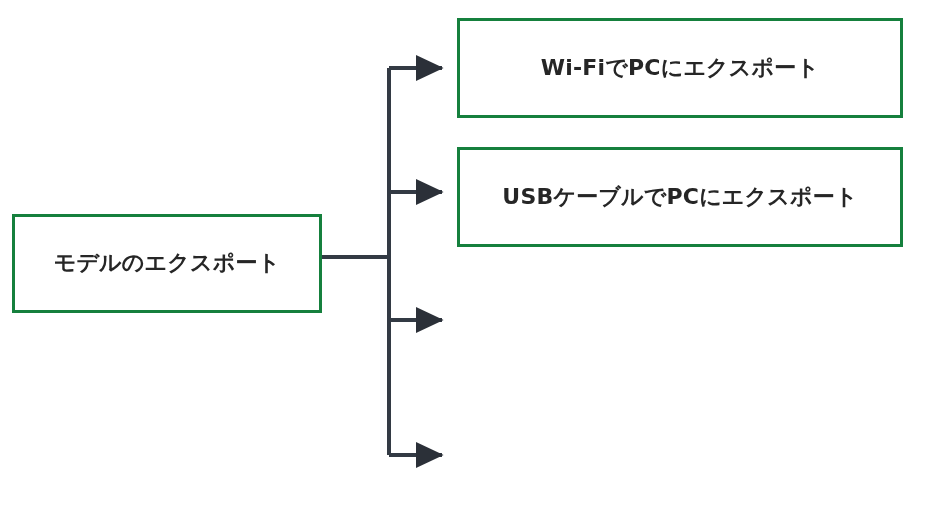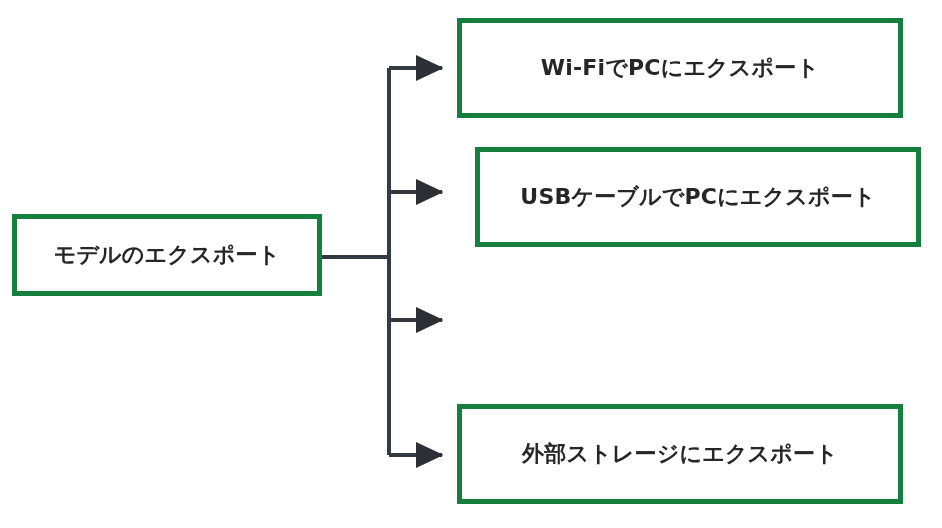--- a/index.html
+++ b/index.html
@@ -14,47 +14,47 @@
     position: relative;
     width: 942px;
     height: 528px;
     background: #ffffff;
     overflow: hidden;
   }
   .node {
     position: absolute;
     box-sizing: border-box;
     background: #ffffff;
-    border: 5px solid #15803d;
+    border: 3px solid #15803d;
     display: flex;
     align-items: center;
     justify-content: center;
     text-align: center;
   }
   .node-label {
     font-size: 22px;
     font-weight: bold;
     color: #262626;
     letter-spacing: 0.2px;
     line-height: 1.3;
     white-space: nowrap;
   }
   #root-node {
     left: 12px;
     top: 214px;
     width: 310px;
-    height: 82px;
+    height: 99px;
   }
   .branch-node {
     left: 457px;
     width: 446px;
     height: 100px;
   }
   #branch-node-0 { top: 18px; }
-  #branch-node-1 { top: 147px; margin-left: 18px; }
+  #branch-node-1 { top: 147px; }
   #branch-node-2 { top: 275px; }
   #branch-node-3 { top: 404px; }
   #connectors {
     position: absolute;
     left: 0;
     top: 0;
     width: 942px;
     height: 528px;
     pointer-events: none;
   }
@@ -90,17 +90,14 @@
 
   <div class="node branch-node" id="branch-node-0">
     <span class="node-label">Wi-FiでPCにエクスポート</span>
   </div>
 
   <div class="node branch-node" id="branch-node-1">
     <span class="node-label">USBケーブルでPCにエクスポート</span>
   </div>
 
 
-  <div class="node branch-node" id="branch-node-3">
-    <span class="node-label">外部ストレージにエクスポート</span>
-  </div>
 
 </div>
 
 </body></html>

